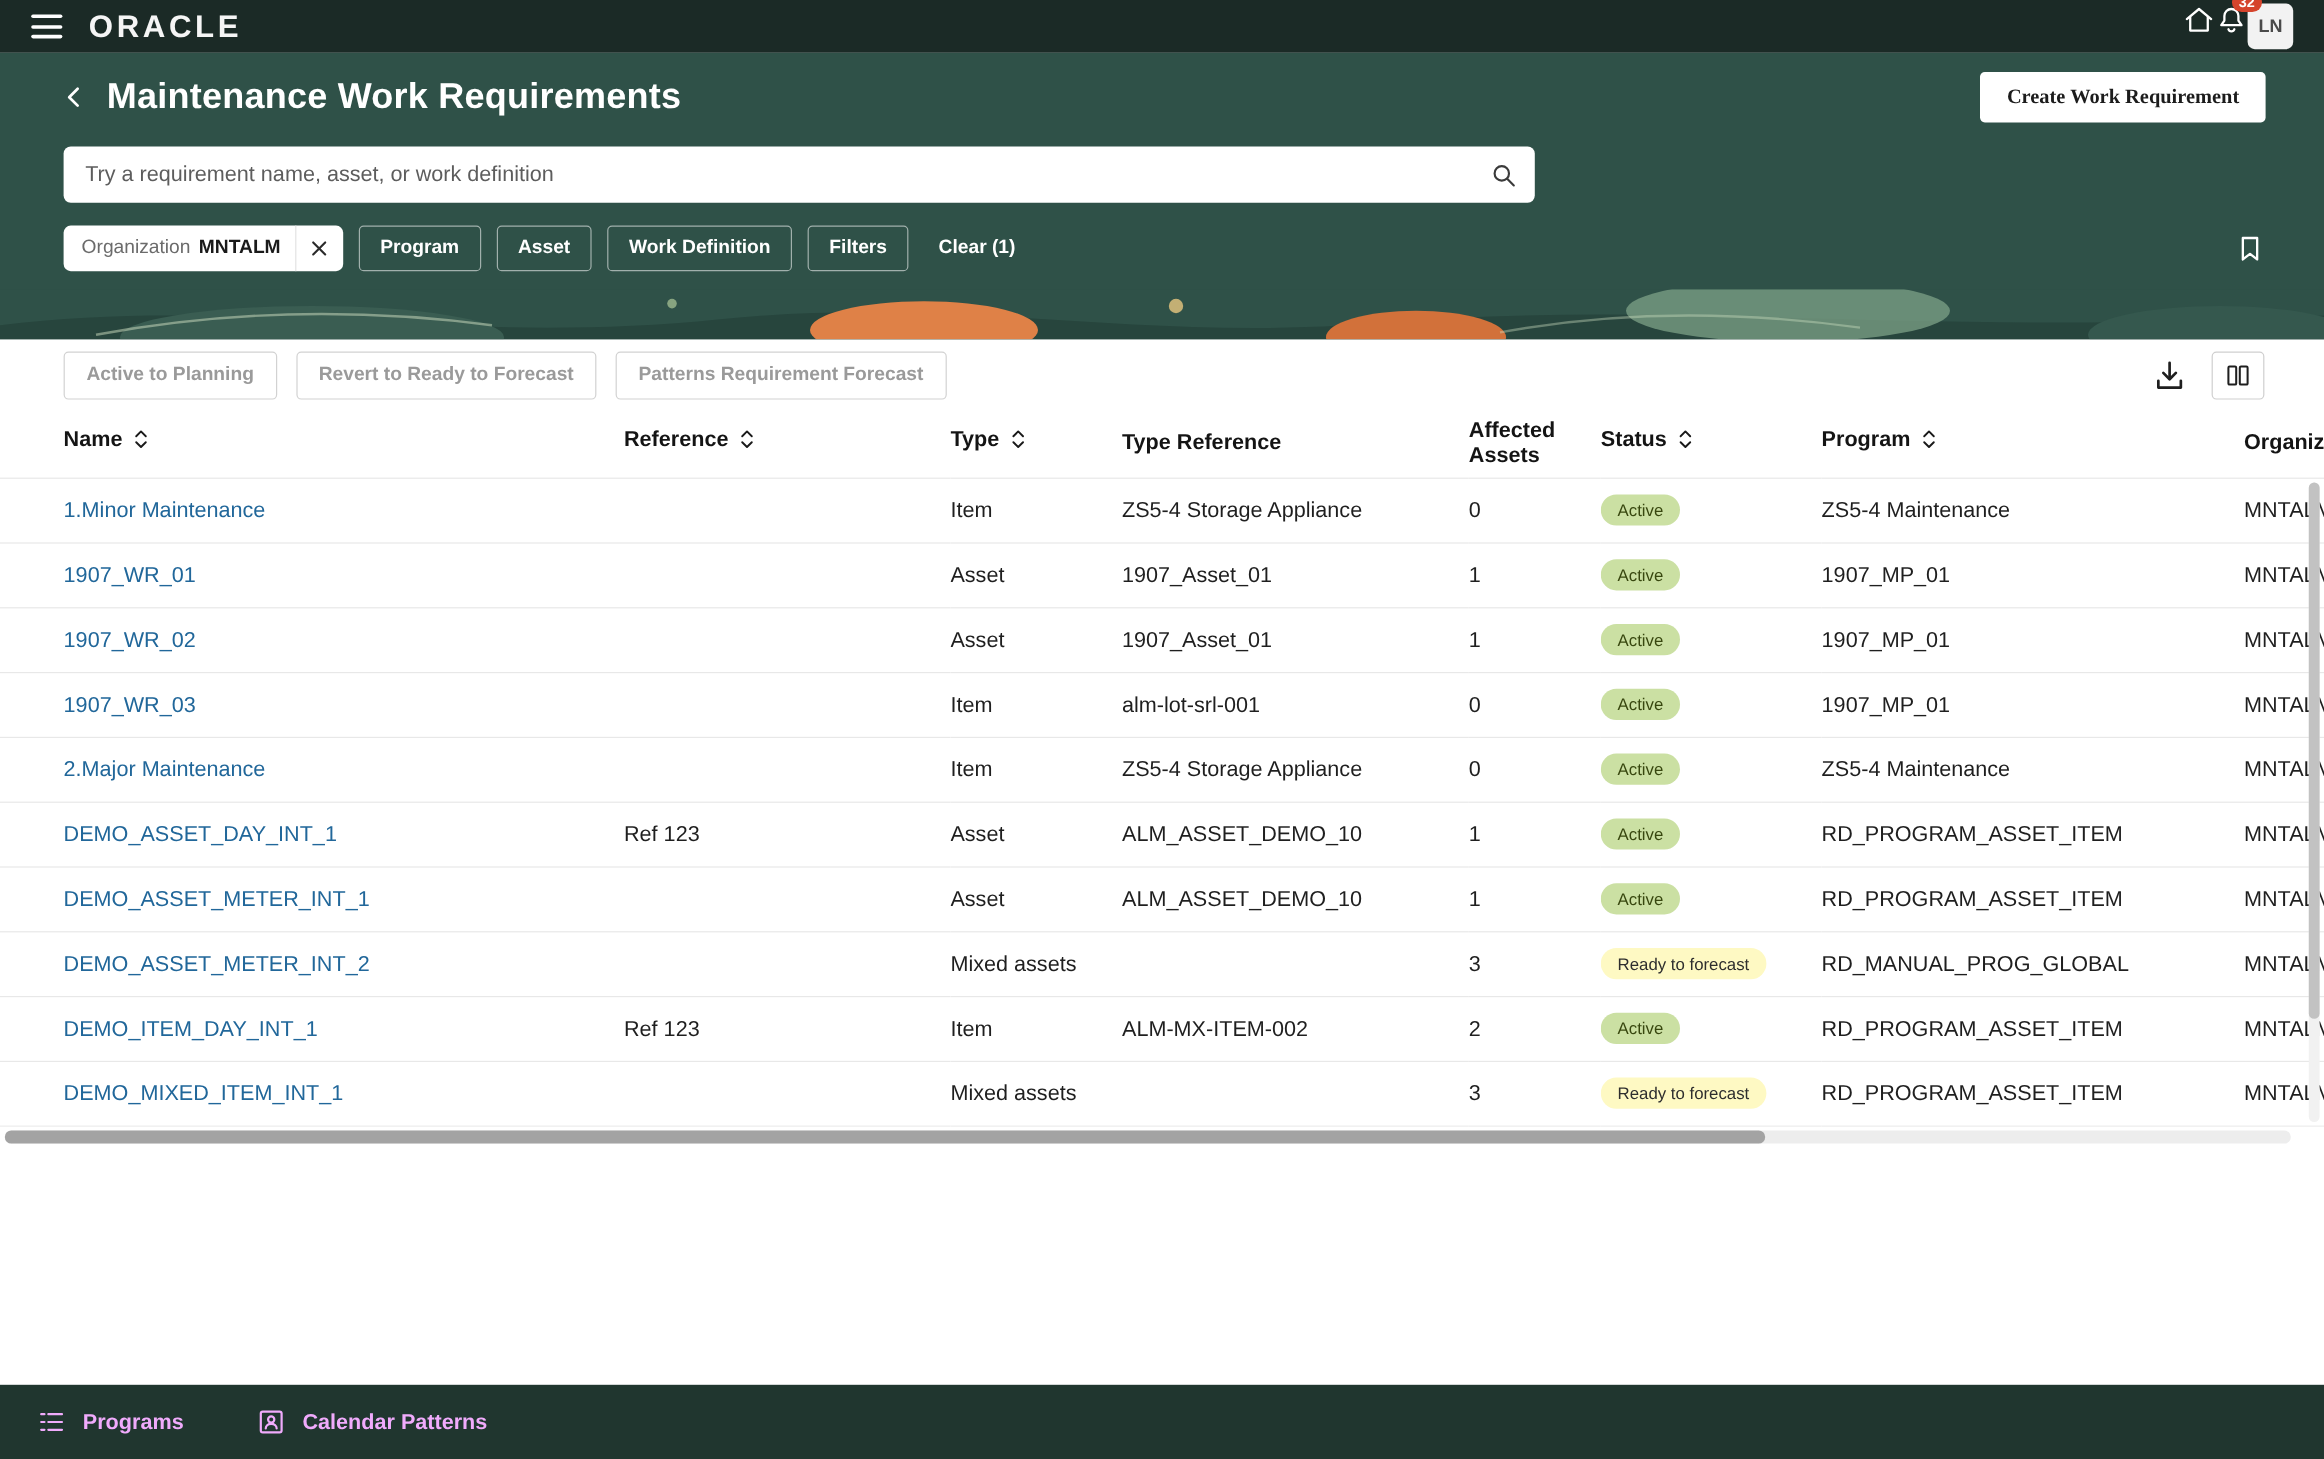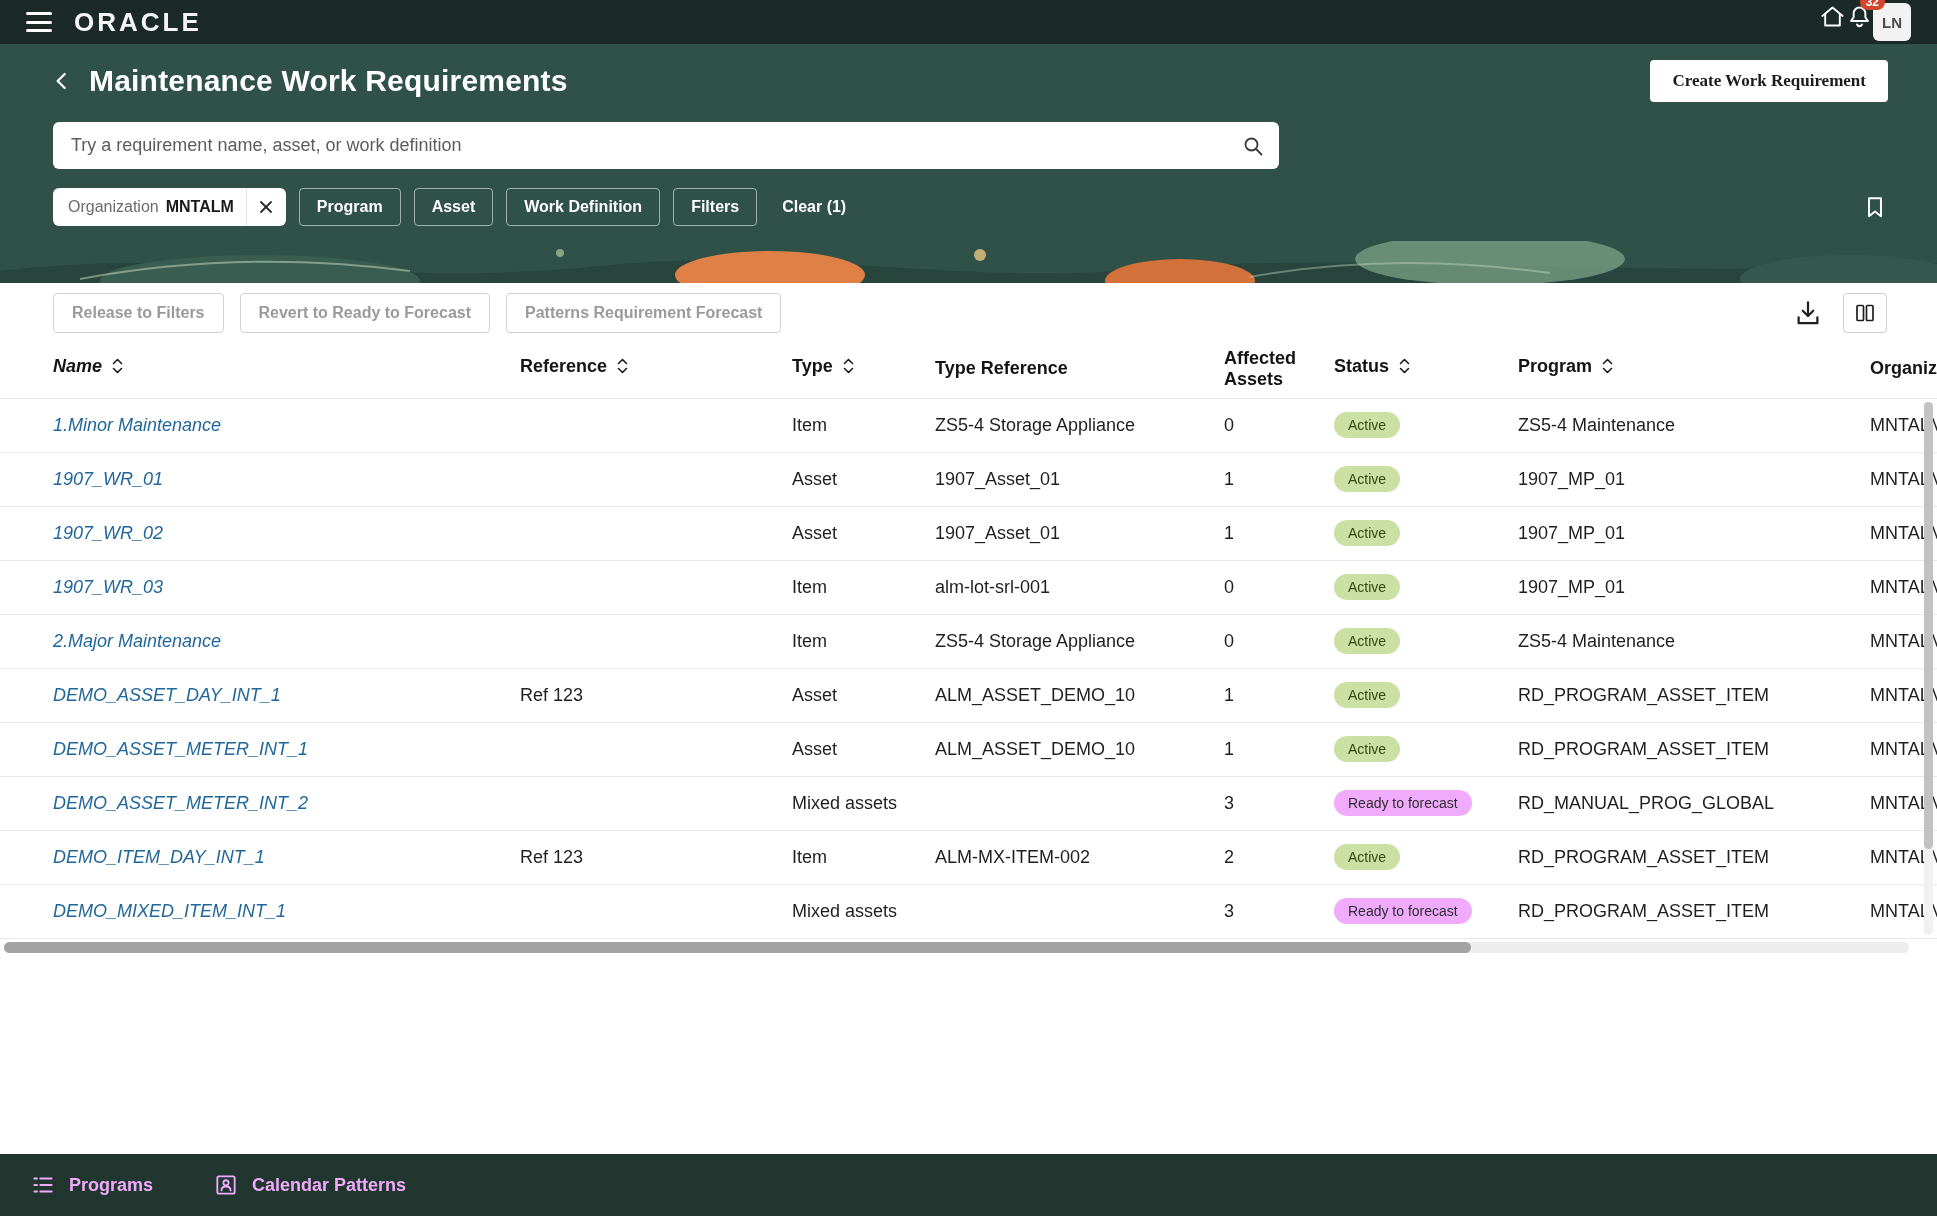--- a/index.html
+++ b/index.html
@@ -50,30 +50,30 @@
   .action-btn { height:40px; padding:0 18px; background:#fff; border:1px solid #d2d2d2; border-radius:4px; color:#9a9a9a; font-size:16px; font-weight:600; font-family:inherit; cursor:default; }
   .toolbar-right { margin-left:auto; display:flex; align-items:center; gap:20px; }
   .dl-btn { width:30px; height:30px; color:#1f1f1f; cursor:pointer; }
   .cols-btn { width:44px; height:40px; border:1px solid #cfcfcf; border-radius:4px; background:#fff; display:flex; align-items:center; justify-content:center; color:#1f1f1f; cursor:pointer; }
   .cols-btn svg { width:24px; height:24px; }
 
   
   .table-wrap { position:relative; overflow:hidden; flex:none; margin-top:4px; }
   table { border-collapse:collapse; table-layout:fixed; width:2100px; }
   th, td { text-align:left; padding:0 16px 0 0; white-space:nowrap; overflow:hidden; }
-  th:first-child, td:first-child { padding-left:53px;font-style:italic; }
+  th:first-child, td:first-child { padding-left:53px; }
   thead th { height:58px; vertical-align:middle; font-size:18px; font-weight:700; color:#141414; }
   th.wrap { white-space:normal; line-height:1.15; }
   tbody td { height:54px; border-top:1px solid #e8e8e8; font-size:18px; color:#1f1f1f; vertical-align:middle; }
   tbody tr:last-child td { border-bottom:1px solid #e8e8e8; }
   .link { color:#21679a; text-decoration:none; cursor:pointer; }
   .sort-icon { display:inline-block; vertical-align:-4px; margin-left:9px; color:#1a1a1a; }
   .badge { display:inline-block; border-radius:999px; padding:6px 14px; font-size:14px; line-height:1; }
   .badge-active { background:#cbe0a3; color:#38470f; }
-  .badge-ready { background:#f0abfc; color:#2e2e2e; }
+  .badge-ready { background:#fef9c3; color:#2e2e2e; }
 
   .vscroll { position:absolute; top:62px; bottom:4px; right:4px; width:9px; background:#f1f1f1; border-radius:5px; cursor:pointer; }
   .vthumb { width:100%; height:84%; background:#c2c2c2; border-radius:5px; }
   .hscroll { height:11px; margin:3px 28px 0 4px; background:#ededed; border-radius:6px; position:relative; flex:none; cursor:pointer; }
   .hthumb { position:absolute; left:0; top:0; height:100%; width:77%; background:#a3a3a3; border-radius:6px; }
 
   
   .bottomnav { margin-top:auto; height:62px; flex:none; background:#20362f; display:flex; align-items:stretch; }
   .nav-item { display:flex; align-items:center; gap:13px; padding:0 30px; color:#f0abfc; font-size:18px; font-weight:600; position:relative; cursor:pointer; }
   .nav-item svg { width:26px; height:26px; flex:none; }
@@ -160,21 +160,21 @@
         <path d="M80 38 q160 -30 330 -8" stroke="#cfe0c2" stroke-width="2" fill="none" opacity="0.5"></path>
         <path d="M1250 36 q140 -26 300 -4" stroke="#cfe0c2" stroke-width="2" fill="none" opacity="0.4"></path>
         <circle cx="980" cy="14" r="6" fill="#e9c77f" opacity="0.8"></circle>
         <circle cx="560" cy="12" r="4" fill="#9db98f" opacity="0.8"></circle>
       </svg>
     </div>
   </section>
 
   <main class="sheet">
     <div class="toolbar">
-      <button class="action-btn">Release to Filters</button>
+      <button class="action-btn">Active to Planning</button>
       <button class="action-btn">Revert to Ready to Forecast</button>
       <button class="action-btn">Patterns Requirement Forecast</button>
       <div class="toolbar-right">
         <svg class="dl-btn" viewBox="0 0 24 24" fill="none" stroke="currentColor" stroke-width="1.8" stroke-linecap="round" stroke-linejoin="round">
             <path d="M12 3.5 V14"></path>
             <path d="M7.8 10.2 L12 14.4 L16.2 10.2"></path>
             <path d="M4.5 15.5 V20 H19.5 V15.5"></path>
           </svg>
         <div class="cols-btn">
           <svg viewBox="0 0 24 24" fill="none" stroke="currentColor" stroke-width="1.7">

